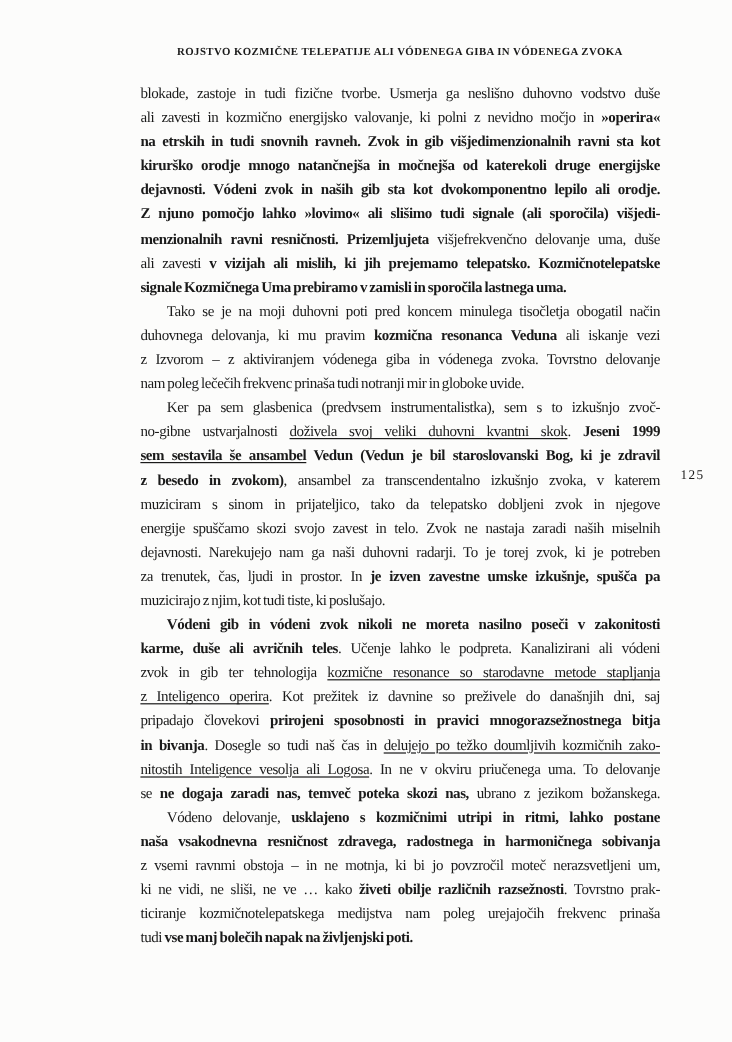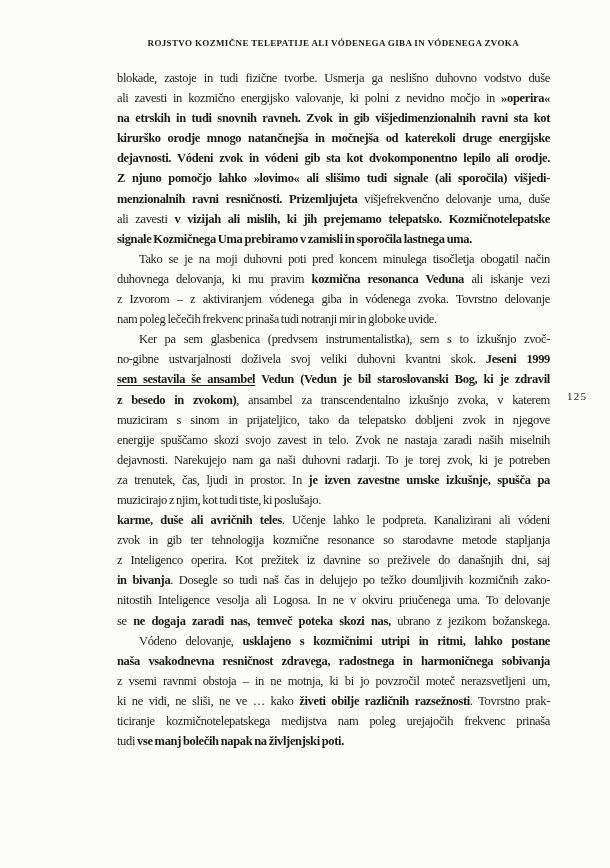--- a/index.html
+++ b/index.html
@@ -46,36 +46,36 @@
   .para { margin: 0; }
   .line {
     text-align: justify;
     text-align-last: justify;
     white-space: normal;
     margin-left: 32px;
   }
   .line.last { text-align-last: left; }
   .line.indent { text-indent: 22px; }
   .b  { font-weight: 700; }
-  .u  { text-underline-offset: 2px; text-decoration-thickness: 1px; }
+  .u  { text-decoration: underline; text-underline-offset: 2px; text-decoration-thickness: 1px; }
   .bu { font-weight: 700; text-decoration: underline; text-underline-offset: 2px; text-decoration-thickness: 1px; }
 </style>
 </head>
 <body>
 
 <div class="page" style="--ink: #1a1a1a; --paper: #fcfcfb;">
   <div class="running-header">ROJSTVO KOZMIČNE TELEPATIJE ALI VÓDENEGA GIBA IN VÓDENEGA ZVOKA</div>
   <div class="page-number">125</div>
   <div class="body-text">
       <div class="para">
         <div class="line"><span>blokade, zastoje in tudi fizične tvorbe. Usmerja ga neslišno duhovno vodstvo duše</span></div>
         <div class="line"><span>ali zavesti in kozmično energijsko valovanje, ki polni z nevidno močjo in </span><span class="b">»operira«</span></div>
         <div class="line"><span class="b">na etrskih in tudi snovnih ravneh. Zvok in gib višjedimenzionalnih ravni sta kot</span></div>
         <div class="line"><span class="b">kirurško orodje mnogo natančnejša in močnejša od katerekoli druge energijske</span></div>
-        <div class="line"><span class="b">dejavnosti. Vódeni zvok in vódeni gib sta kot dvokomponentno lepilo ali orodje.</span></div>
+        <div class="line"><span class="b">dejavnosti. Vódeni zvok in naših gib sta kot dvokomponentno lepilo ali orodje.</span></div>
         <div class="line"><span class="b">Z njuno pomočjo lahko »lovimo« ali slišimo tudi signale (ali sporočila) višjedi-</span></div>
         <div class="line"><span class="b">menzionalnih ravni resničnosti. Prizemljujeta</span><span> višjefrekvenčno delovanje uma, duše</span></div>
         <div class="line"><span>ali zavesti </span><span class="b">v vizijah ali mislih, ki jih prejemamo telepatsko. Kozmičnotelepatske</span></div>
         <div class="line last"><span class="b">signale Kozmičnega Uma prebiramo v zamisli in sporočila lastnega uma.</span></div>
       </div>
       <div class="para">
         <div class="line indent"><span>Tako se je na moji duhovni poti pred koncem minulega tisočletja obogatil način</span></div>
         <div class="line"><span>duhovnega delovanja, ki mu pravim </span><span class="b">kozmična resonanca Veduna</span><span> ali iskanje vezi</span></div>
         <div class="line"><span>z Izvorom – z aktiviranjem vódenega giba in vódenega zvoka. Tovrstno delovanje</span></div>
         <div class="line last"><span>nam poleg lečečih frekvenc prinaša tudi notranji mir in globoke uvide.</span></div>
@@ -85,23 +85,25 @@
         <div class="line"><span>no-gibne ustvarjalnosti </span><span class="u">doživela svoj veliki duhovni kvantni skok</span><span>. </span><span class="b">Jeseni 1999</span></div>
         <div class="line"><span class="bu">sem sestavila še ansambel</span><span class="b"> Vedun (Vedun je bil staroslovanski Bog, ki je zdravil</span></div>
         <div class="line"><span class="b">z besedo in zvokom)</span><span>, ansambel za transcendentalno izkušnjo zvoka, v katerem</span></div>
         <div class="line"><span>muziciram s sinom in prijateljico, tako da telepatsko dobljeni zvok in njegove</span></div>
         <div class="line"><span>energije spuščamo skozi svojo zavest in telo. Zvok ne nastaja zaradi naših miselnih</span></div>
         <div class="line"><span>dejavnosti. Narekujejo nam ga naši duhovni radarji. To je torej zvok, ki je potreben</span></div>
         <div class="line"><span>za trenutek, čas, ljudi in prostor. In </span><span class="b">je izven zavestne umske izkušnje, spušča pa</span></div>
         <div class="line last"><span>muzicirajo z njim, kot tudi tiste, ki poslušajo.</span></div>
       </div>
       <div class="para">
+        <div class="line indent"><span class="b">Vódeni gib in vódeni zvok nikoli ne moreta nasilno poseči v zakonitosti</span></div>
         <div class="line"><span class="b">karme, duše ali avričnih teles</span><span>. Učenje lahko le podpreta. Kanalizirani ali vódeni</span></div>
         <div class="line"><span>zvok in gib ter tehnologija </span><span class="u">kozmične resonance so starodavne metode stapljanja</span></div>
         <div class="line"><span class="u">z Inteligenco operira</span><span>. Kot prežitek iz davnine so preživele do današnjih dni, saj</span></div>
+        <div class="line"><span>pripadajo človekovi </span><span class="b">prirojeni sposobnosti in pravici mnogorazsežnostnega bitja</span></div>
         <div class="line"><span class="b">in bivanja</span><span>. Dosegle so tudi naš čas in </span><span class="u">delujejo po težko doumljivih kozmičnih zako-</span></div>
         <div class="line"><span class="u">nitostih Inteligence vesolja ali Logosa</span><span>. In ne v okviru priučenega uma. To delovanje</span></div>
         <div class="line"><span>se </span><span class="b">ne dogaja zaradi nas, temveč poteka skozi nas,</span><span> ubrano z jezikom božanskega.</span></div>
       </div>
       <div class="para">
         <div class="line indent"><span>Vódeno delovanje, </span><span class="b">usklajeno s kozmičnimi utripi in ritmi, lahko postane</span></div>
         <div class="line"><span class="b">naša vsakodnevna resničnost zdravega, radostnega in harmoničnega sobivanja</span></div>
         <div class="line"><span>z vsemi ravnmi obstoja – in ne motnja, ki bi jo povzročil moteč nerazsvetljeni um,</span></div>
         <div class="line"><span>ki ne vidi, ne sliši, ne ve … kako </span><span class="b">živeti obilje različnih razsežnosti</span><span>. Tovrstno prak-</span></div>
         <div class="line"><span>ticiranje kozmičnotelepatskega medijstva nam poleg urejajočih frekvenc prinaša</span></div>

